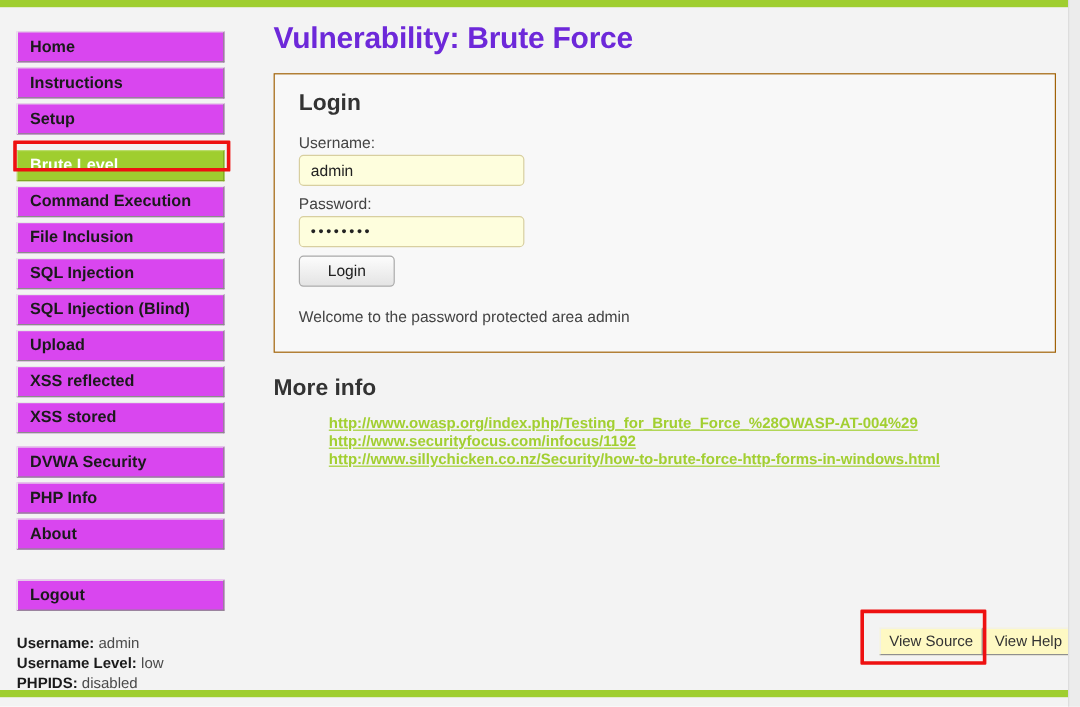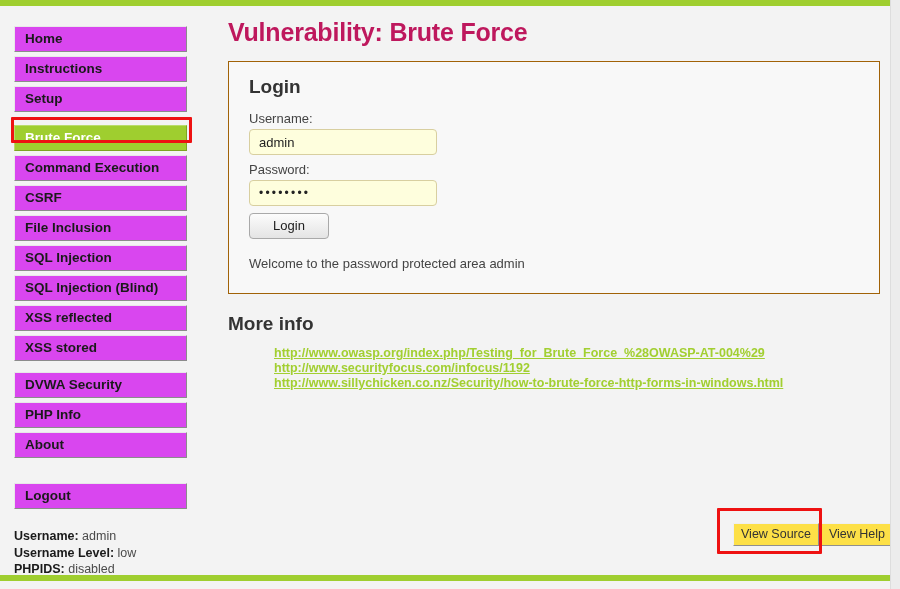--- a/index.html
+++ b/index.html
@@ -116,21 +116,21 @@
     left: 210px;
     width: 680px;
     height: 569px;
     padding: 0 10px 0 18px;
   }
 
   #page-title {
     margin: 12px 0 14px 0;
     font-size: 25px;
     font-weight: bold;
-    color: #be185d;
+    color: #6d28d9;
     letter-spacing: -0.2px;
   }
 
   
   #vuln-box {
     position: relative;
     width: 652px;
     background: #f8f8f8;
     border: 1px solid #a16207;
     padding: 12px 16px 22px 20px;
@@ -214,21 +214,21 @@
   
   #source-help {
     position: absolute;
     top: 523px;
     left: 733px;
     display: flex;
   }
 
   .src-btn {
     padding: 3px 7px 4px 7px;
-    background: #fde047;
+    background: #fef9c3;
     border-top: 1px solid #efefef;
     border-left: 1px solid #efefef;
     border-right: 1px solid #8f8f8f;
     border-bottom: 1px solid #8f8f8f;
     font-family: "Liberation Sans", sans-serif;
     font-size: 12.5px;
     color: #333333;
     cursor: pointer;
     white-space: nowrap;
   }
@@ -255,26 +255,26 @@
 
   <div id="sidebar">
 
     <ul class="nav-group g1">
       <li class="nav-item">Home</li>
       <li class="nav-item">Instructions</li>
       <li class="nav-item">Setup</li>
     </ul>
 
     <ul class="nav-group g2">
-      <li class="nav-item active">Brute Force</li>
+      <li class="nav-item active">Brute Level</li>
       <li class="nav-item">Command Execution</li>
-      <li class="nav-item">CSRF</li>
       <li class="nav-item">File Inclusion</li>
       <li class="nav-item">SQL Injection</li>
       <li class="nav-item">SQL Injection (Blind)</li>
+      <li class="nav-item">Upload</li>
       <li class="nav-item">XSS reflected</li>
       <li class="nav-item">XSS stored</li>
     </ul>
 
     <ul class="nav-group g3">
       <li class="nav-item">DVWA Security</li>
       <li class="nav-item">PHP Info</li>
       <li class="nav-item">About</li>
     </ul>
 

